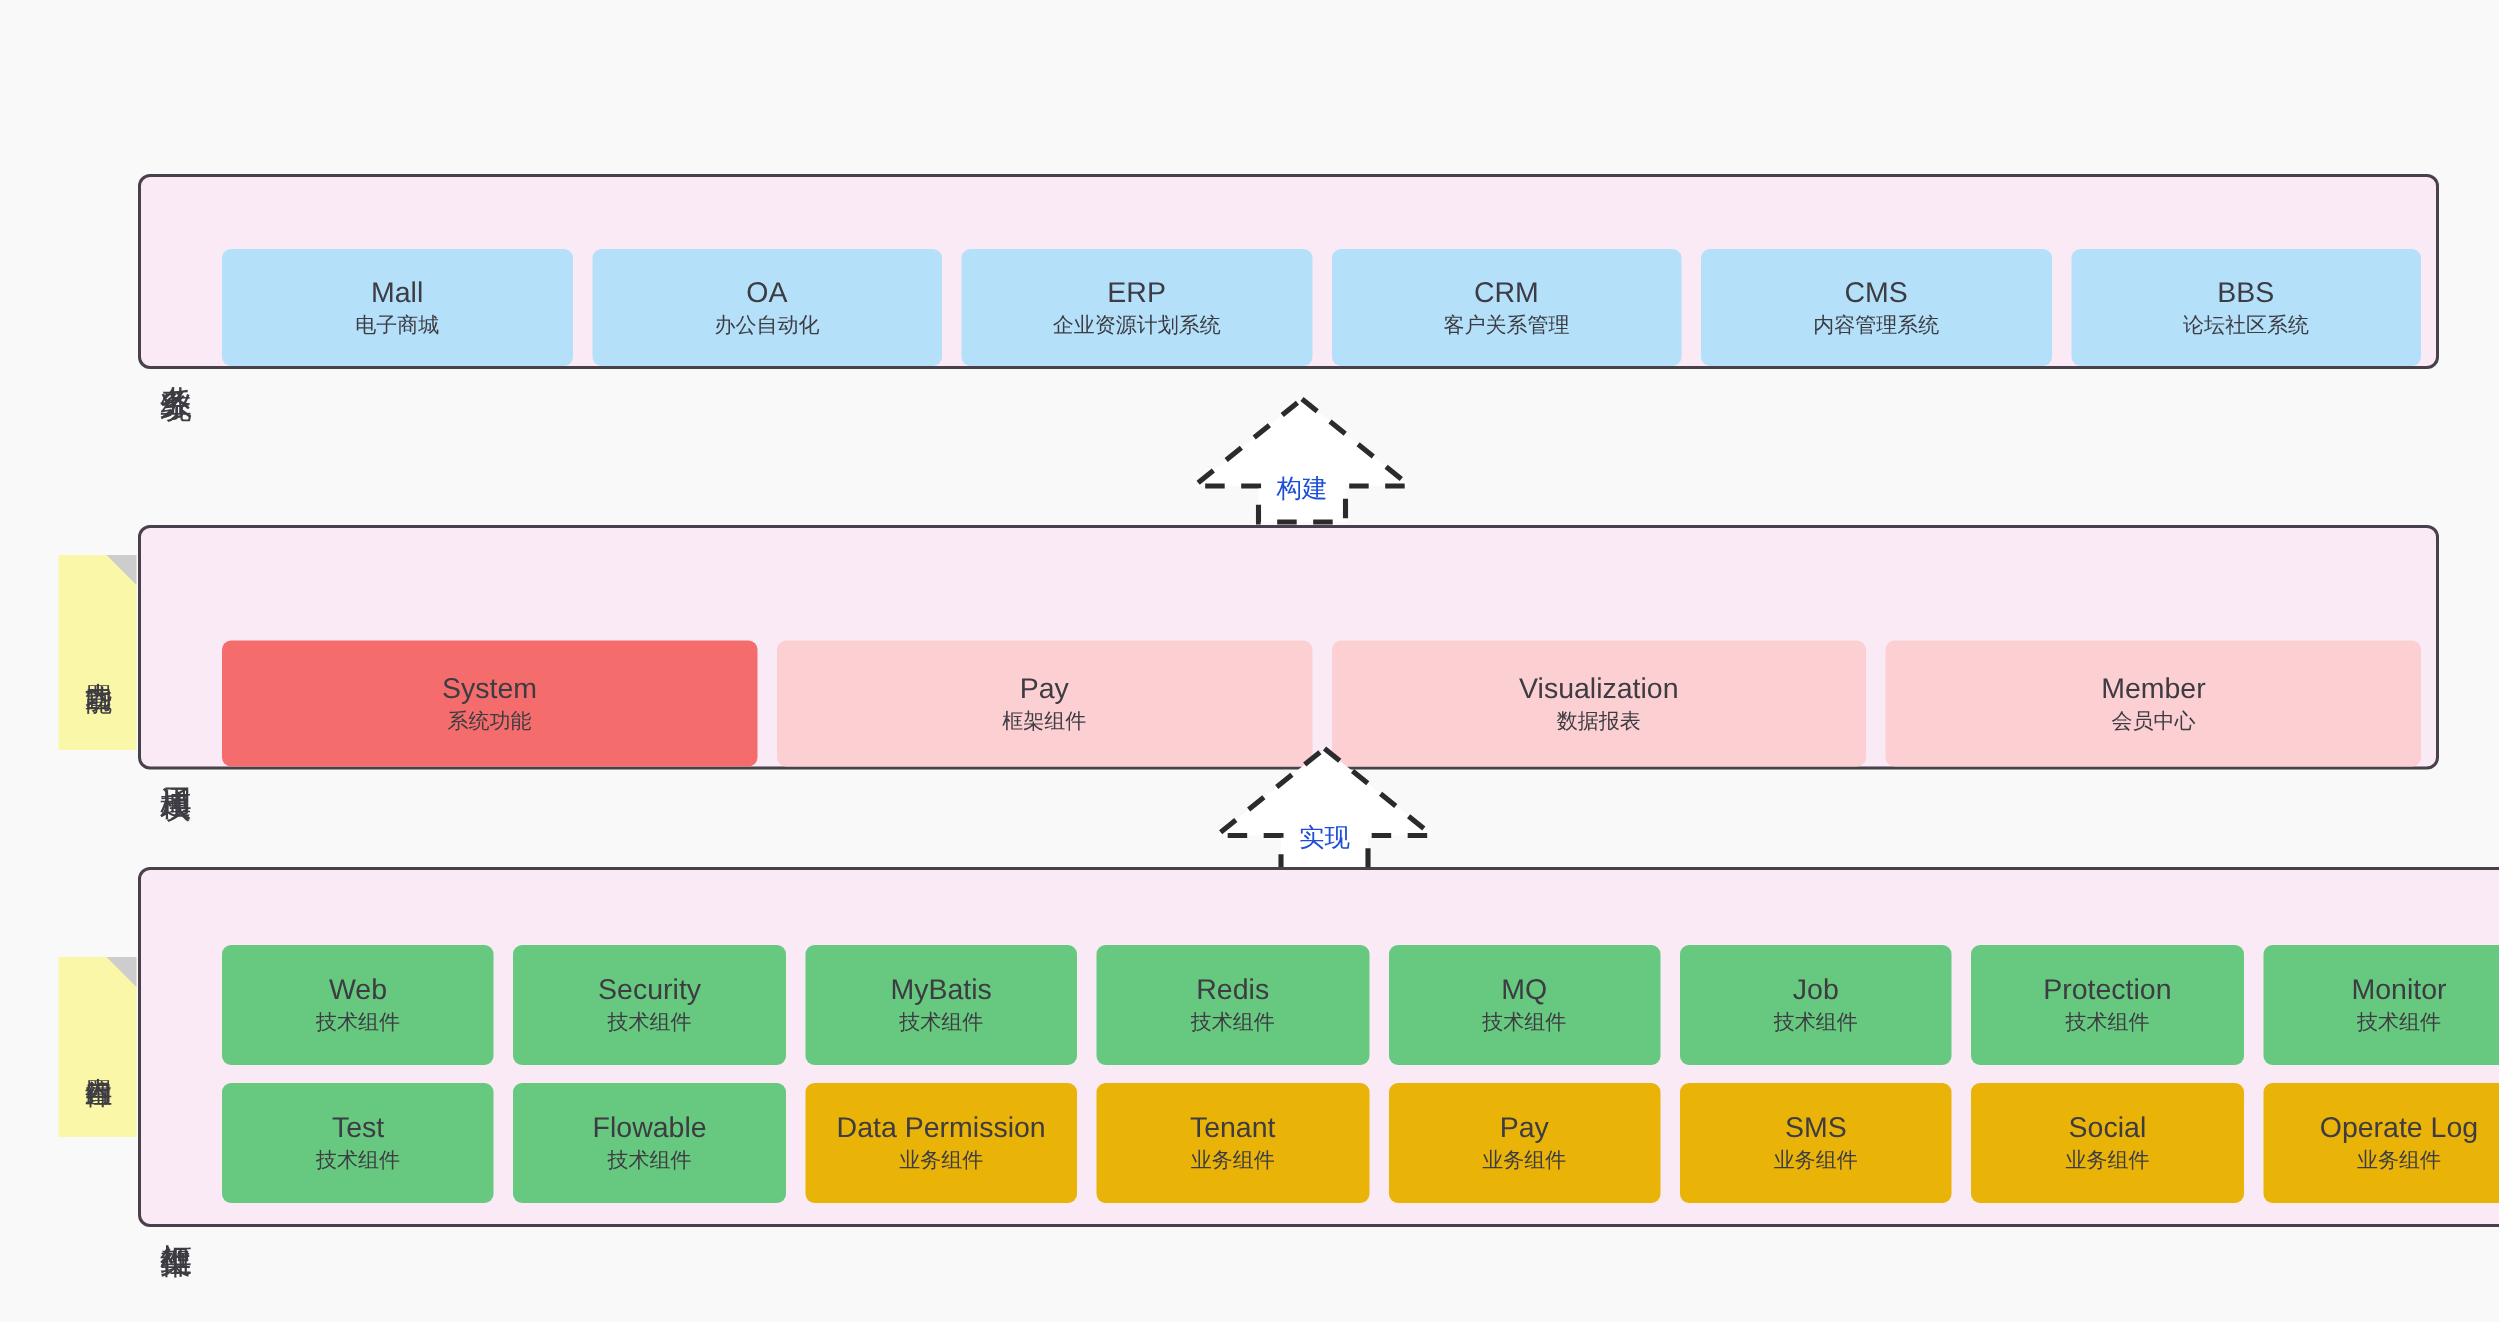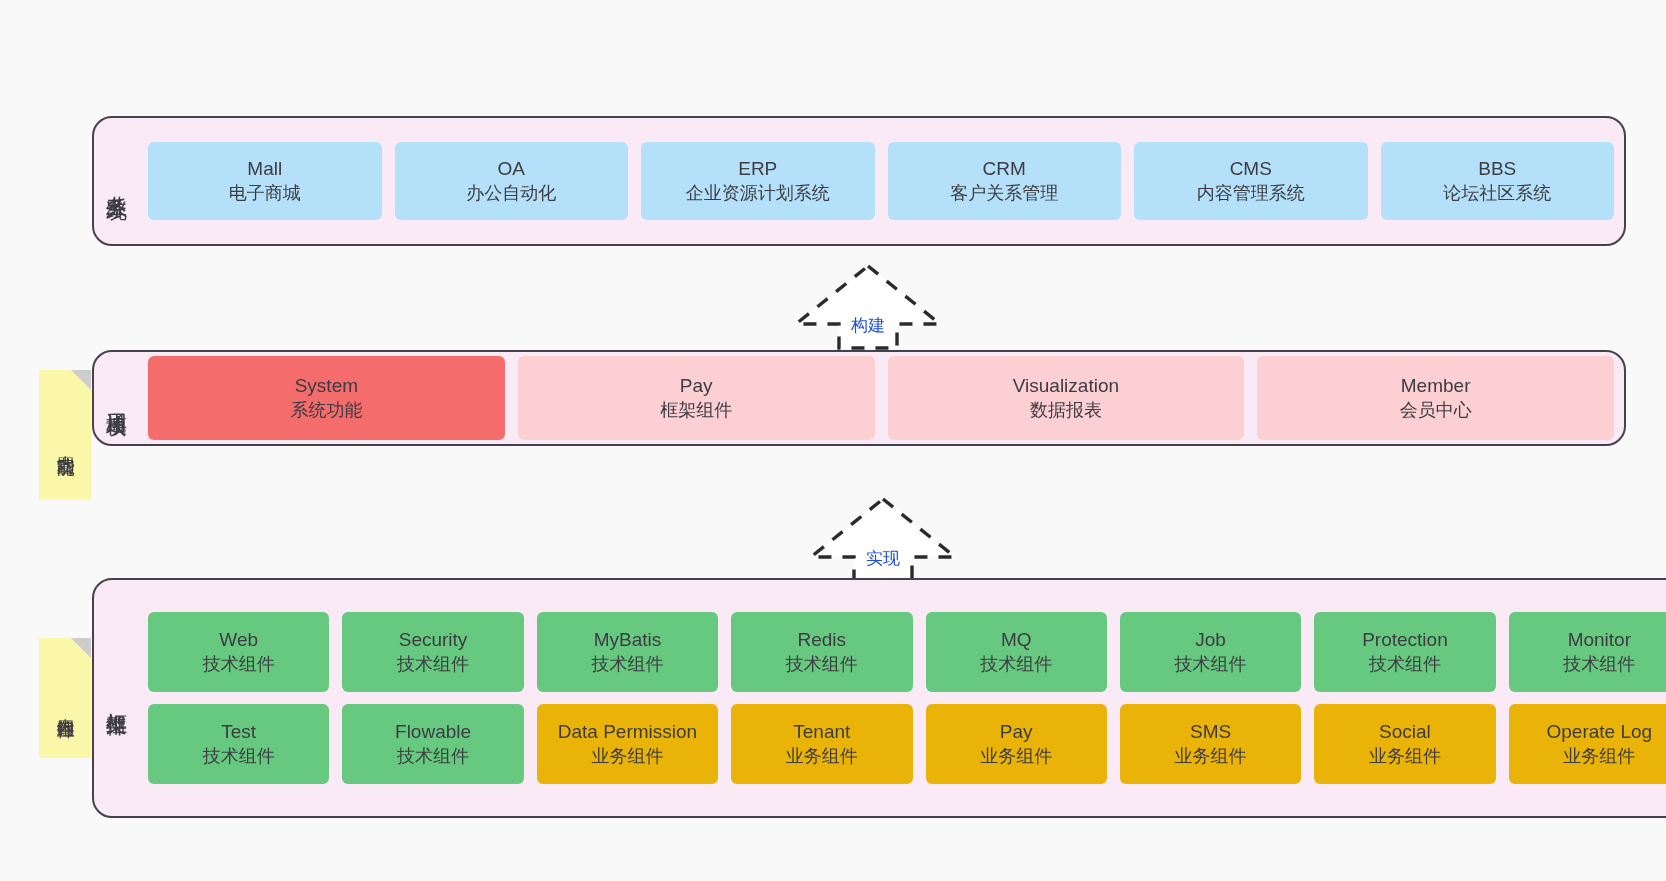--- a/index.html
+++ b/index.html
@@ -11,24 +11,24 @@
     overflow:hidden;
     position:relative;
   }
   .canvas{position:absolute;inset:0;}
 
   
   .layer{
     position:absolute;
     background:#f9eaf5;
     border:2px solid #48404a;
-    border-radius:20px;
+    border-radius:8px;
     box-sizing:border-box;
     display:flex;
-    align-items:center;
+    align-items:flex-end;
   }
   .layer-title{
     width:44px;
     flex:0 0 44px;
     display:flex;
     align-items:center;
     justify-content:center;
     font-size:21px;
     line-height:1.18;
     letter-spacing:1px;
@@ -63,21 +63,21 @@
     display:flex;
     flex-direction:column;
     align-items:center;
     justify-content:center;
     text-align:center;
     line-height:1.28;
     box-sizing:border-box;
     padding:4px 6px;
   }
   .card .en{font-size:19px;}
-  .card .cn{font-size:18px;}
+  .card .cn{font-size:14px;}
   .card.biz{height:78px;background:#b5e0fa;}
   .card.mod{height:84px;}
   .card.mod.strong{background:#f56c6c;}
   .card.mod.soft{background:#fccfd3;}
   .card.comp{height:80px;}
   .card.comp.tech{background:#67c87f;}
   .card.comp.biz2{background:#eab308;}
 
   
   .note{
@@ -158,21 +158,21 @@
       <path d="M75 4 L147 62 L104 62 L104 86 L46 86 L46 62 L3 62 Z" fill="#ffffff" stroke="#2b2b2b" stroke-width="3.4" stroke-dasharray="13 11" stroke-linejoin="miter"></path>
     </svg>
     <span class="lbl" style="top:52px;">构建</span>
   </div>
 
   <div class="note" style="left:39px;top:370px;height:130px;">
     <span class="fold"></span>
     <span>内置功能</span>
   </div>
 
-  <div class="layer" style="left:92px;top:350px;width:1534px;height:96px;">
+  <div class="layer" style="left:92px;top:350px;width:1534px;height:163px;">
     <div class="layer-title">通用模块</div>
     <div class="layer-body">
       <div class="card mod strong">
         <span class="en">System</span>
         <span class="cn">系统功能</span>
       </div>
       <div class="card mod soft">
         <span class="en">Pay</span>
         <span class="cn">框架组件</span>
       </div>

